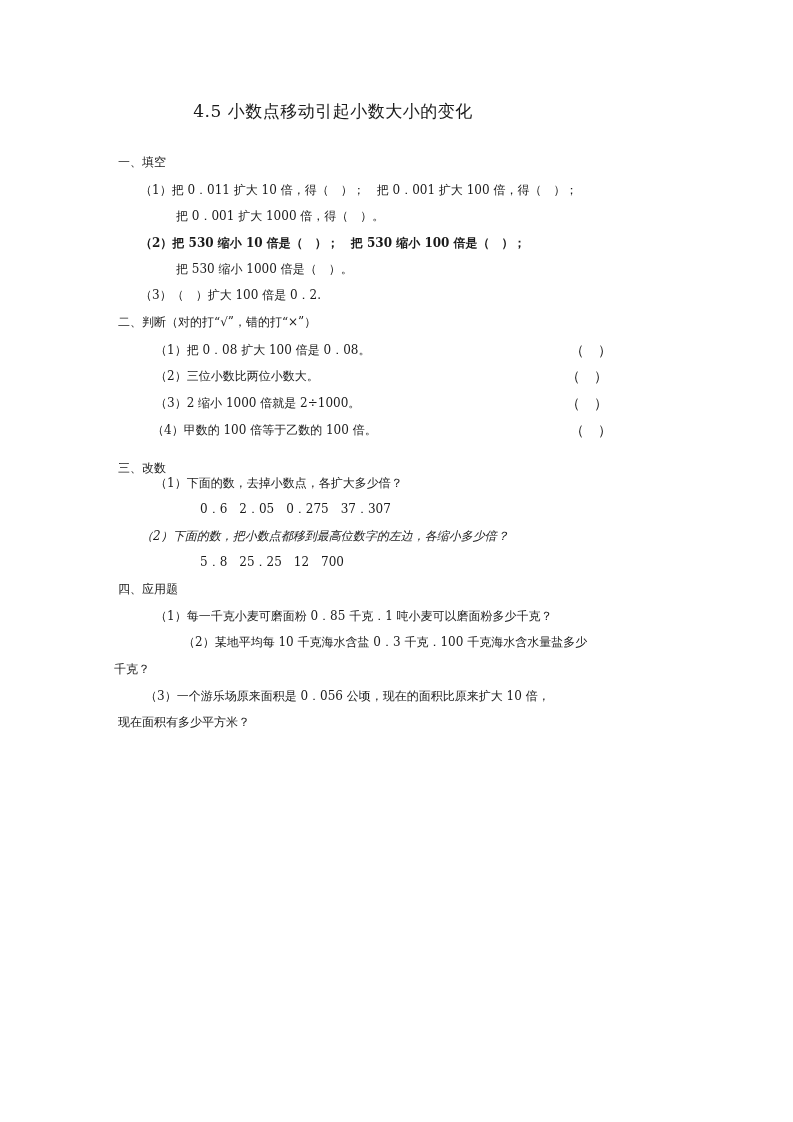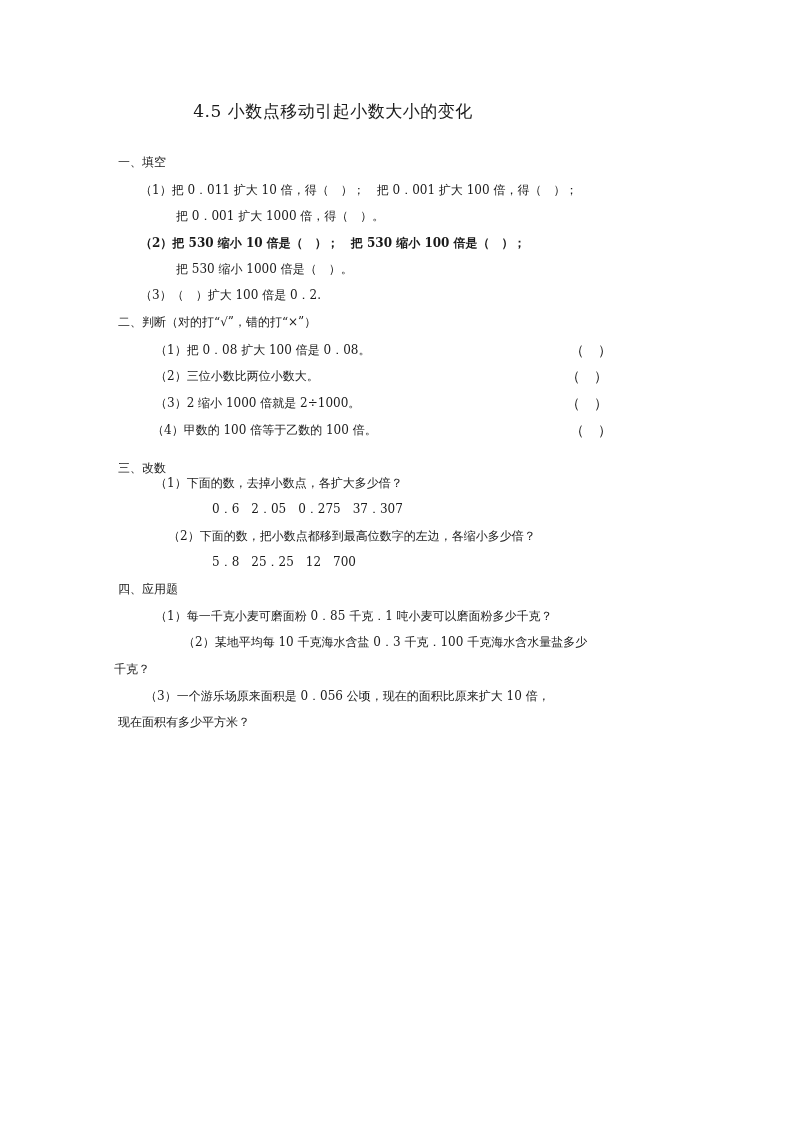--- a/index.html
+++ b/index.html
@@ -2,21 +2,21 @@
 <html><head>
 <meta charset="utf-8">
 <style>
   html, body { margin:0; padding:0; background:#ffffff; }
   body { width:793px; height:1122px; position:relative; overflow:hidden;
          font-family:"DejaVu Serif","Liberation Serif",serif; color:#1a1a1a; }
   .title { position:absolute; top:100px; left:0; width:666px; text-align:center;
            font-size:17px; letter-spacing:0.5px; }
   .line { position:absolute; font-size:12px; white-space:nowrap; line-height:20px; }
   .paren { position:absolute; font-size:14px; line-height:20px; white-space:pre; }
-  .numbers { word-spacing:6px;margin-left:12px; }
+  .numbers { word-spacing:6px; }
 </style>
 </head>
 <body>
 
 <div class="title">4.5 小数点移动引起小数大小的变化</div>
 
 <div class="line" style="top:152px;left:118px;">一、填空</div>
 <div class="line" style="top:180px;left:140px;">（1）把 0．011 扩大 10 倍，得（　）；　把 0．001 扩大 100 倍，得（　）；</div>
 <div class="line" style="top:206px;left:176px;">把 0．001 扩大 1000 倍，得（　）。</div>
 <div class="line" style="top:233px;left:140px;font-weight:bold;">（2）把 530 缩小 10 倍是（　）；　把 530 缩小 100 倍是（　）；</div>
@@ -29,21 +29,21 @@
 <div class="line" style="top:366px;left:155px;">（2）三位小数比两位小数大。</div>
 <div class="paren" style="top:366px;left:566px;">（　）</div>
 <div class="line" style="top:393px;left:155px;">（3）2 缩小 1000 倍就是 2÷1000。</div>
 <div class="paren" style="top:393px;left:566px;">（　）</div>
 <div class="line" style="top:420px;left:152px;">（4）甲数的 100 倍等于乙数的 100 倍。</div>
 <div class="paren" style="top:420px;left:570px;">（　）</div>
 
 <div class="line" style="top:446px;left:118px;margin-top:12px;">三、改数</div>
 <div class="line" style="top:473px;left:155px;">（1）下面的数，去掉小数点，各扩大多少倍？</div>
 <div class="line numbers" style="top:499px;left:200px;">0．6　2．05　0．275　37．307</div>
-<div class="line" style="top:526px;left:168px;">（2）下面的数，把小数点都移到最高位数字的左边，各缩小多少倍？</div>
+<div class="line" style="top:526px;left:141px;font-style:italic;">（2）下面的数，把小数点都移到最高位数字的左边，各缩小多少倍？</div>
 <div class="line numbers" style="top:552px;left:200px;">5．8　25．25　12　700</div>
 
 <div class="line" style="top:579px;left:118px;">四、应用题</div>
 <div class="line" style="top:606px;left:155px;">（1）每一千克小麦可磨面粉 0．85 千克．1 吨小麦可以磨面粉多少千克？</div>
 <div class="line" style="top:632px;left:155px;margin-left:28px;">（2）某地平均每 10 千克海水含盐 0．3 千克．100 千克海水含水量盐多少</div>
 <div class="line" style="top:659px;left:114px;">千克？</div>
 <div class="line" style="top:686px;left:145px;">（3）一个游乐场原来面积是 0．056 公顷，现在的面积比原来扩大 10 倍，</div>
 <div class="line" style="top:712px;left:118px;">现在面积有多少平方米？</div>
 
 </body></html>

